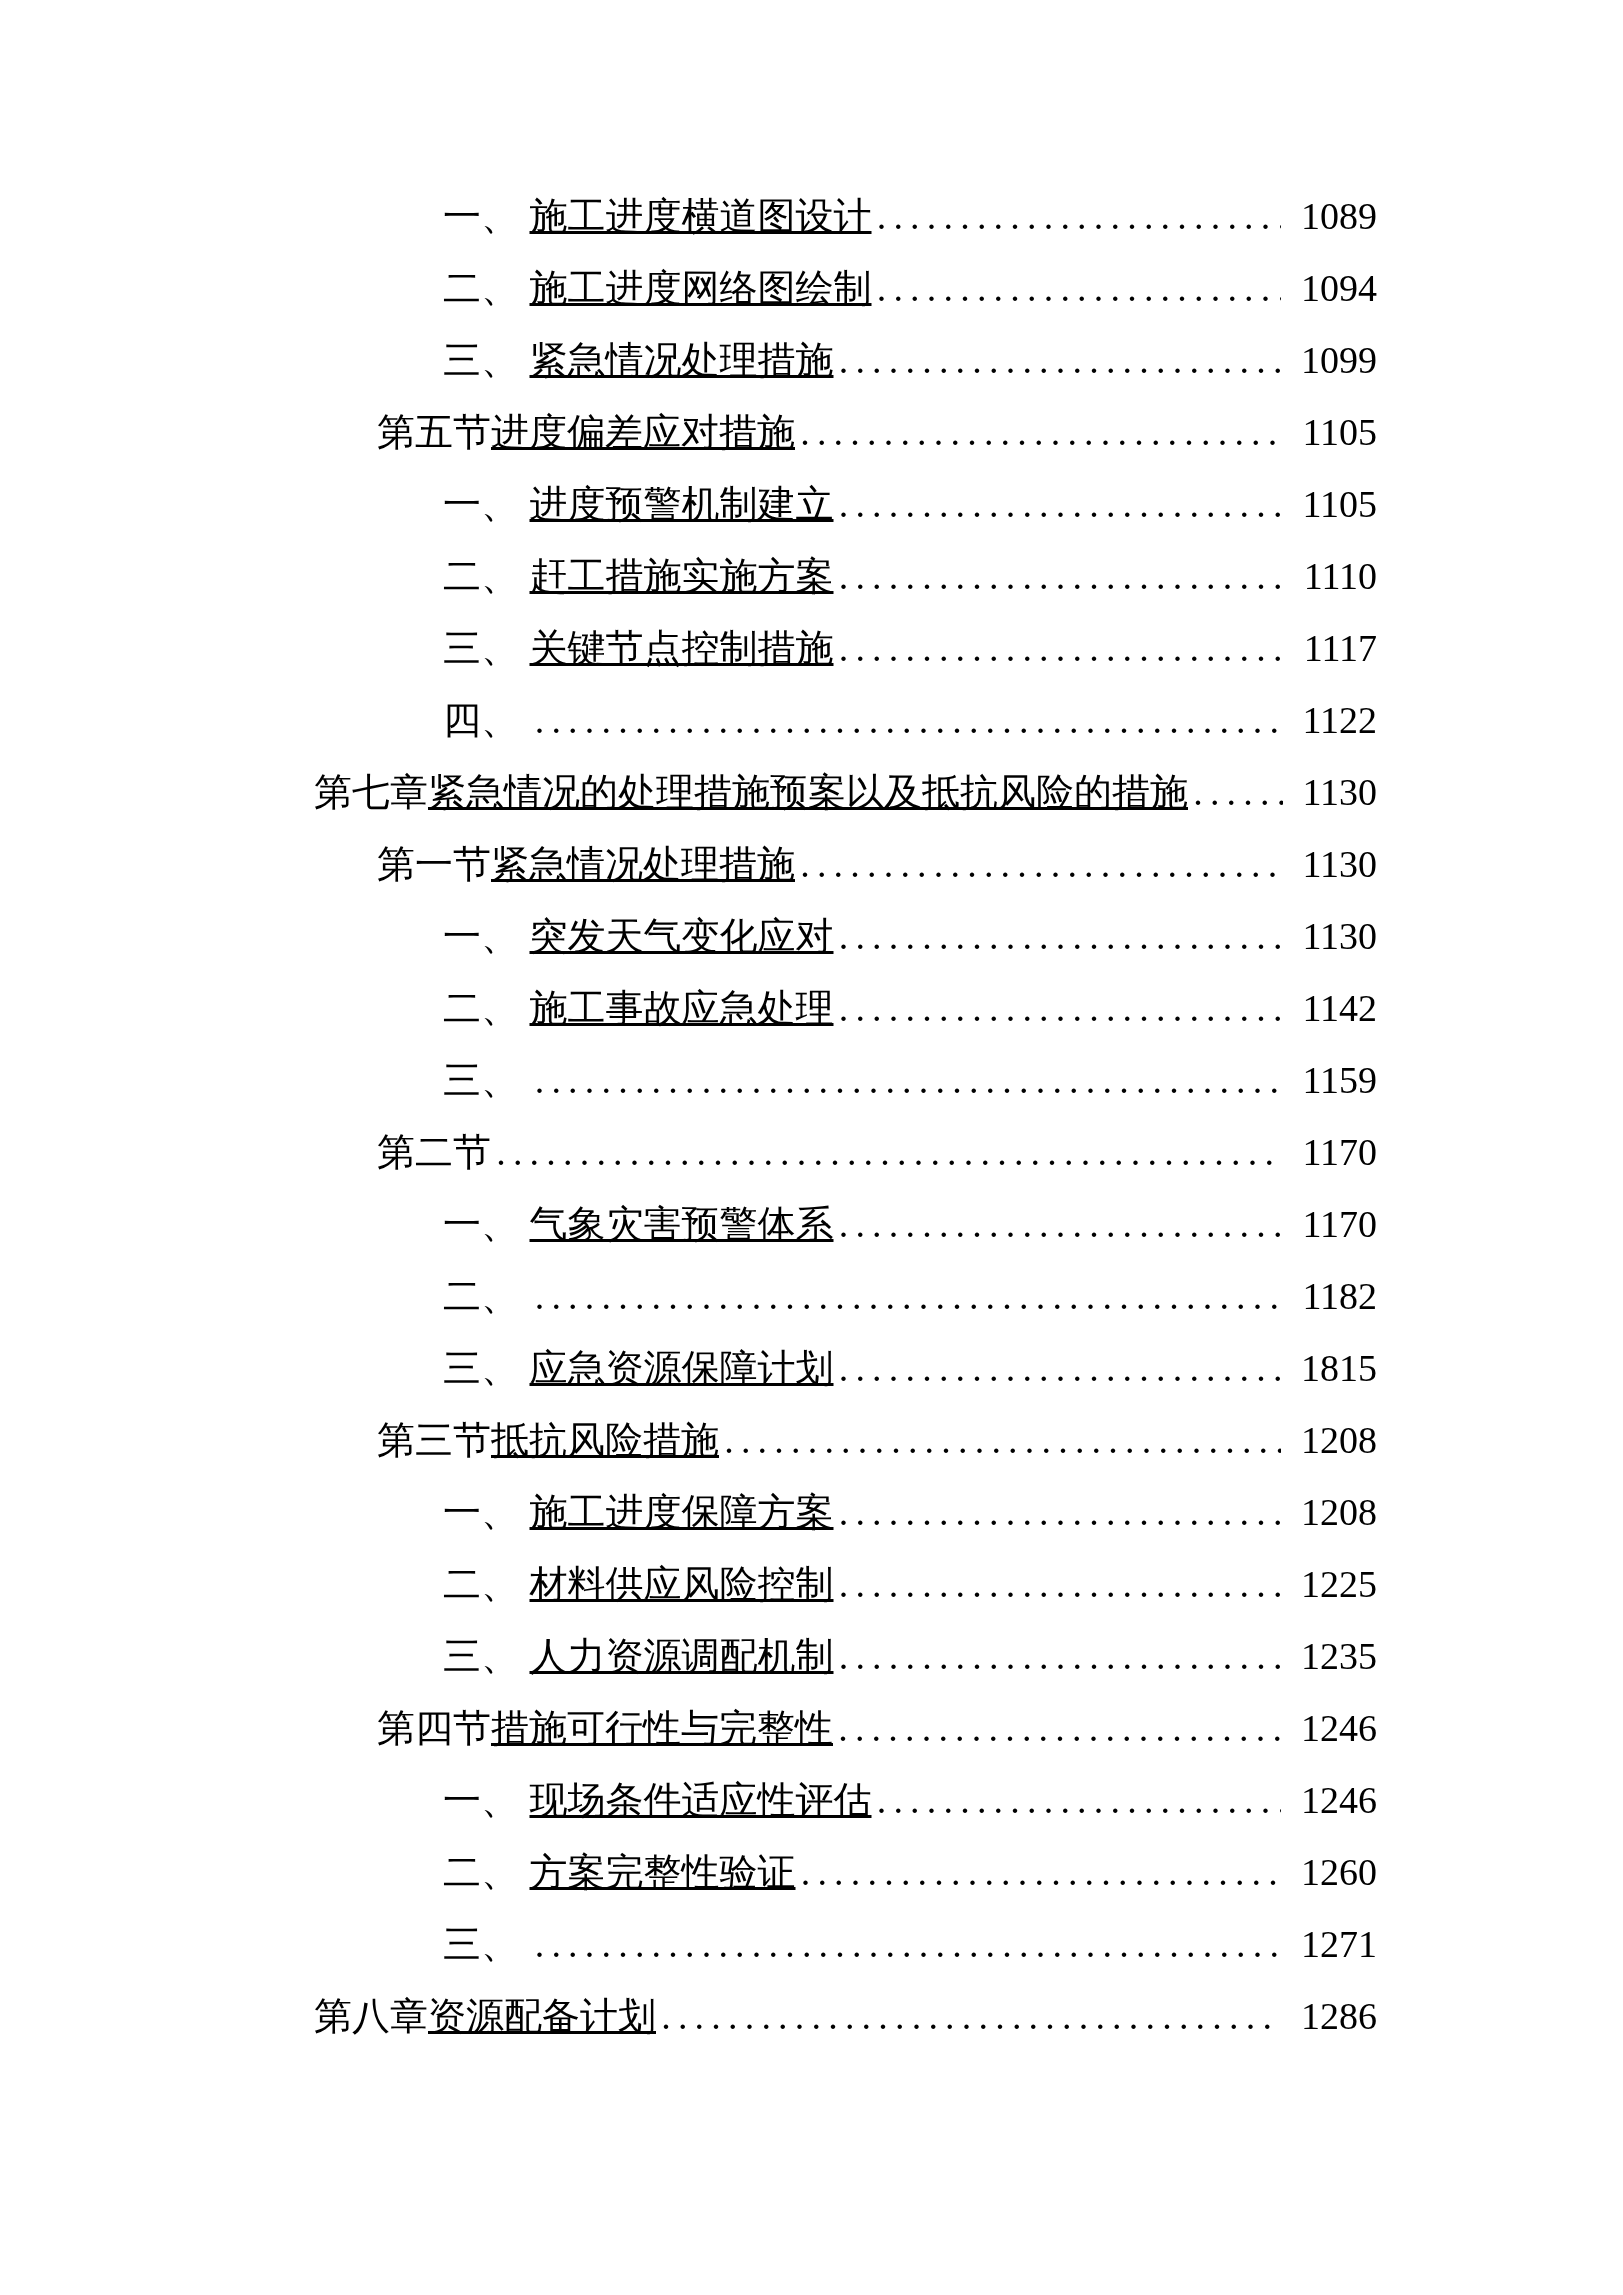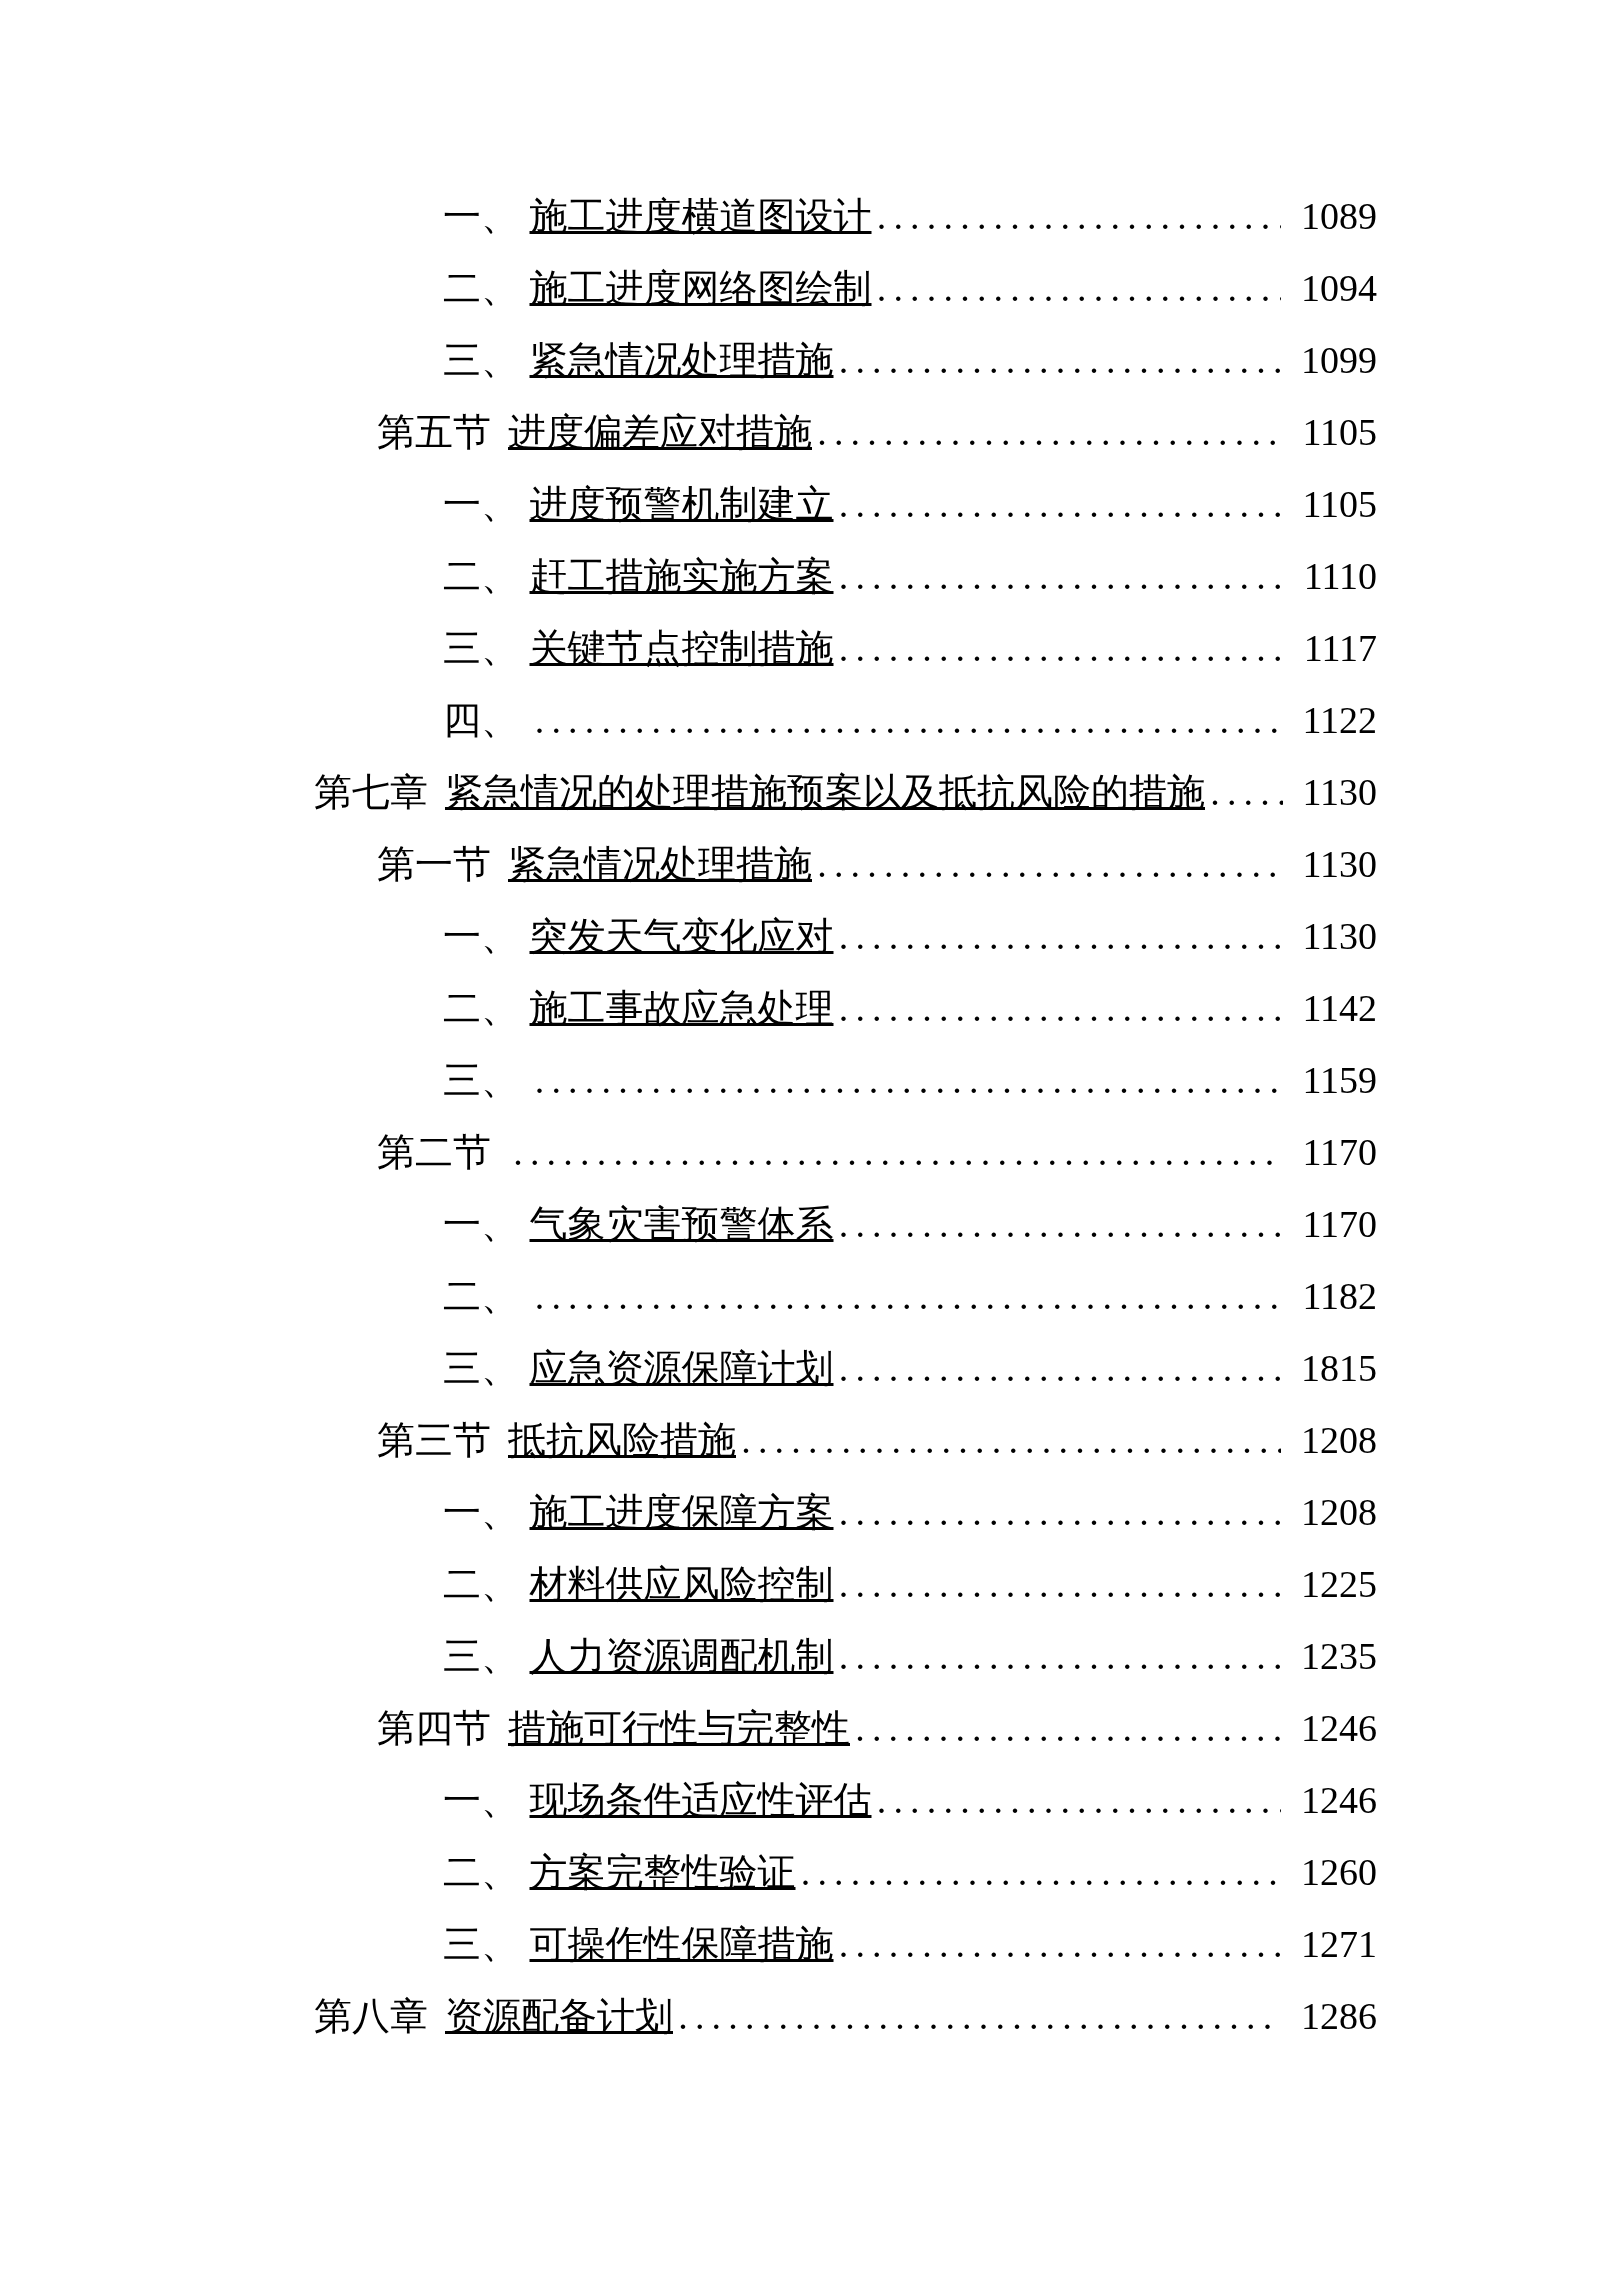--- a/index.html
+++ b/index.html
@@ -31,21 +31,21 @@
     align-items: baseline;
     height: 72px;
     line-height: 72px;
     font-size: 38px;
     white-space: nowrap;
   }
   .row-chapter { padding-left: 0; }
   .row-section { padding-left: 63px; }
   .row-item    { padding-left: 129px; }
   .label { flex: 0 0 auto; }
-  .row-chapter .label, .row-section .label { margin-right: 17px; }
+  .row-chapter .label, .row-section .label { }
   .row-item .label { margin-right: 10.5px; }
   .title { flex: 0 0 auto; text-decoration: underline; }
   .leader {
     flex: 1 1 auto;
     min-width: 0;
     overflow: hidden;
     letter-spacing: 7.2px;
     margin-left: 5.2px;
     margin-right: 19.6px;
   }
@@ -193,21 +193,20 @@
     <span class="pagenum">1246</span>
   </div>
       <div class="row row-item">
     <span class="label">二、</span>
     <span class="title">方案完整性验证</span>
     <span class="leader">......................................................................................................................................................</span>
     <span class="pagenum">1260</span>
   </div>
       <div class="row row-item">
     <span class="label">三、</span>
-    <span class="title">可操作性保障措施</span>
     <span class="leader">......................................................................................................................................................</span>
     <span class="pagenum">1271</span>
   </div>
       <div class="row row-chapter">
     <span class="label">第八章</span>
     <span class="title">资源配备计划</span>
     <span class="leader">......................................................................................................................................................</span>
     <span class="pagenum">1286</span>
   </div>
     </div>

